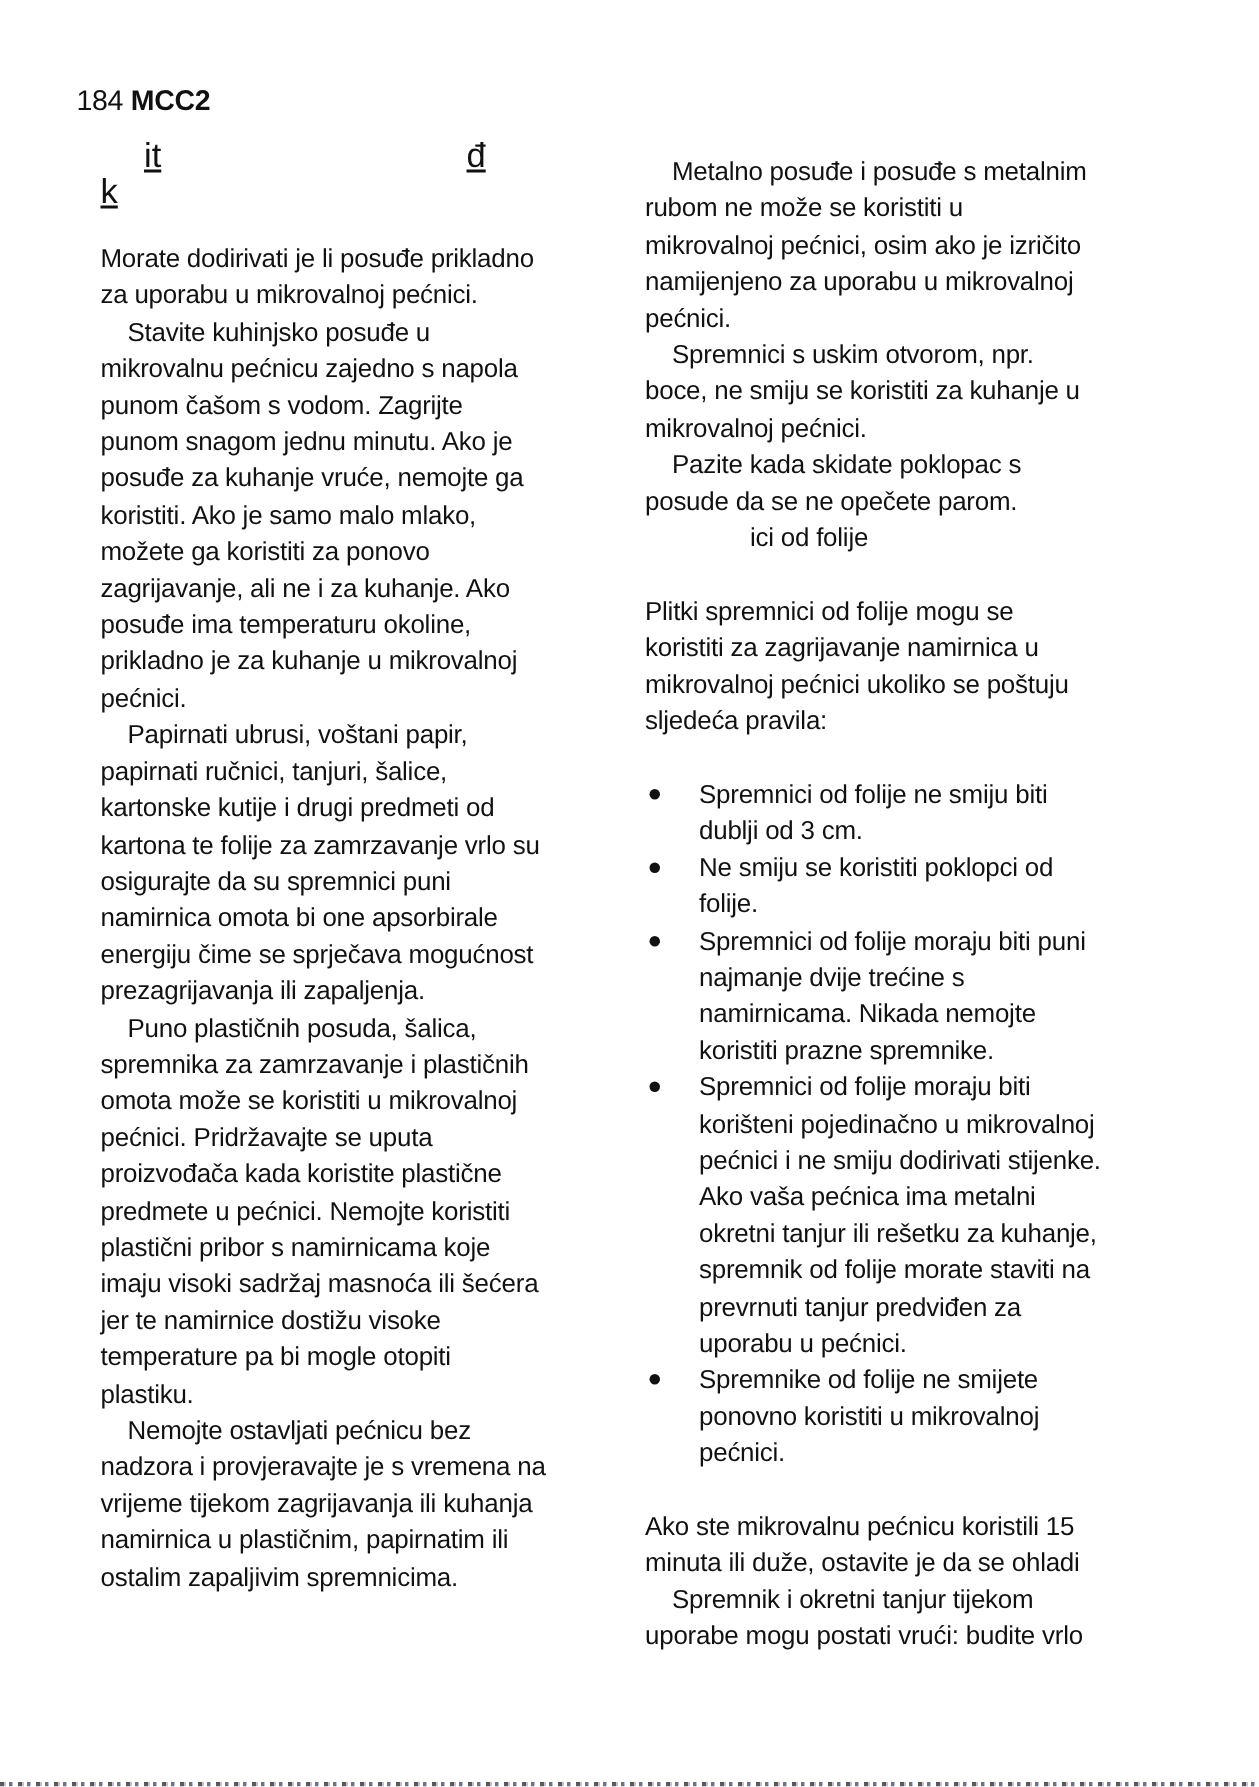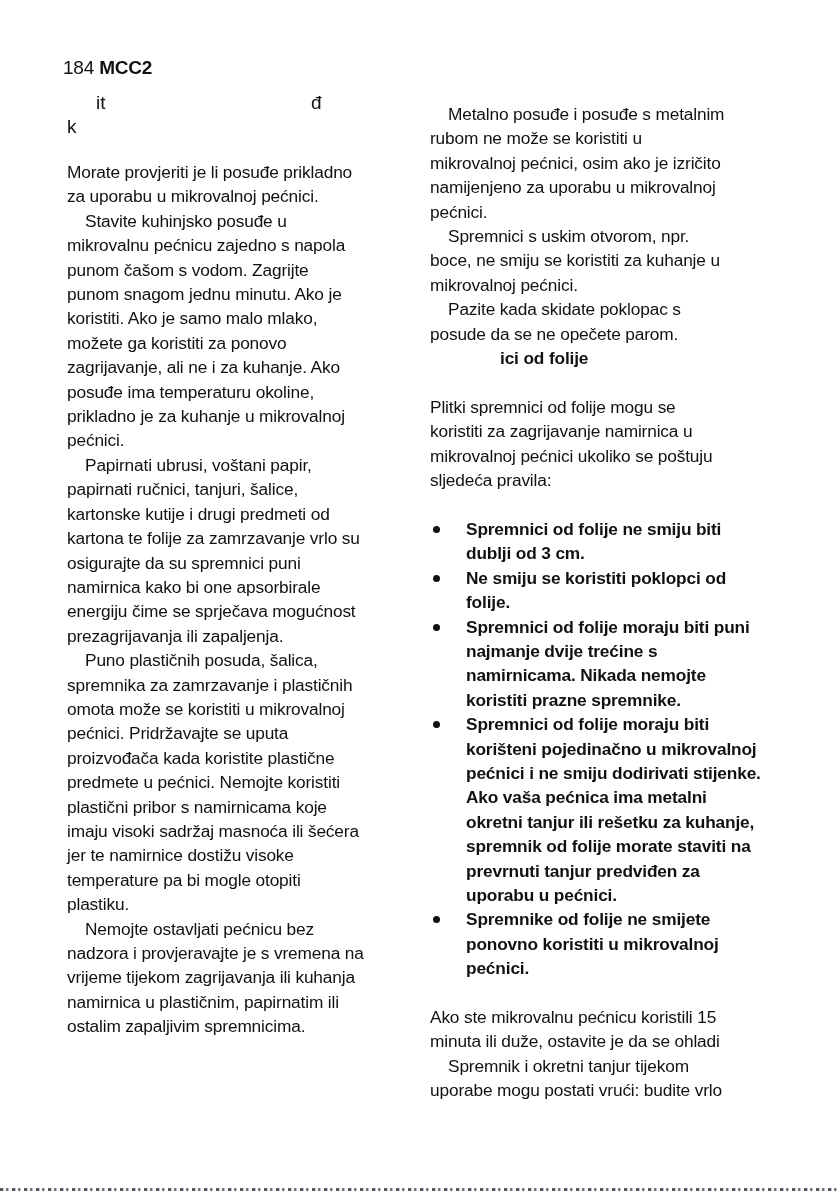--- a/index.html
+++ b/index.html
@@ -10,64 +10,64 @@
   body {
     width: 839px;
     height: 1191px;
     position: relative;
     overflow: hidden;
     font-family: "Liberation Sans", sans-serif;
     color: #111111;
   }
   .page-header {
     position: absolute;
-    left: 63px;
+    left: 51px;
     top: 56px;
     font-size: 19px;
     line-height: 24px;
     letter-spacing: -0.2px;
   }
   .page-header .num { font-weight: normal; }
   .page-header .model { font-weight: bold; }
 
   .frag {
     position: absolute;
-    font-size: 19px;
+    font-size: 23px;
     line-height: 22px;
+    text-decoration: underline;
   }
 
   .col {
     position: absolute;
     top: 102px;
     font-size: 17.3px;
     line-height: 24.4px;
     letter-spacing: -0.15px;
   }
   .col-left { left: 67px; width: 345px; top: 160px; }
   .col-right { left: 430px; width: 350px; }
   .col .line { display: block; white-space: nowrap; }
   .col .line.ind { padding-left: 18px; }
   .col .gap { height: 24.4px; }
 
   .subheading {
-    font-weight: bold;
+    font-weight: normal;
     padding-left: 70px;
     white-space: nowrap;
     display: block;
   }
 
   ul.bullets {
     list-style: none;
     margin: 0;
     padding: 0;
   }
   ul.bullets li {
     position: relative;
     padding-left: 36px;
-    font-weight: bold;
   }
   ul.bullets li .bullet {
     position: absolute;
     left: 3px;
     top: 9px;
     width: 7px;
     height: 7px;
     border-radius: 50%;
     background: #111111;
   }
@@ -88,38 +88,39 @@
 <div class="page-header">
   <span class="num">184</span>
   <span class="model">MCC2</span>
 </div>
 
 <span class="frag" style="left:96px; top:92px;">it</span>
 <span class="frag" style="left:311px; top:92px;">đ</span>
 <span class="frag" style="left:67px; top:116px;">k</span>
 
 <div class="col col-left" id="left-col">
-    <span class="line">Morate provjeriti je li posuđe prikladno</span>
+    <span class="line">Morate dodirivati je li posuđe prikladno</span>
     <span class="line">za uporabu u mikrovalnoj pećnici.</span>
     <span class="line ind">Stavite kuhinjsko posuđe u</span>
     <span class="line">mikrovalnu pećnicu zajedno s napola</span>
     <span class="line">punom čašom s vodom. Zagrijte</span>
     <span class="line">punom snagom jednu minutu. Ako je</span>
+    <span class="line">posuđe za kuhanje vruće, nemojte ga</span>
     <span class="line">koristiti. Ako je samo malo mlako,</span>
     <span class="line">možete ga koristiti za ponovo</span>
     <span class="line">zagrijavanje, ali ne i za kuhanje. Ako</span>
     <span class="line">posuđe ima temperaturu okoline,</span>
     <span class="line">prikladno je za kuhanje u mikrovalnoj</span>
     <span class="line">pećnici.</span>
     <span class="line ind">Papirnati ubrusi, voštani papir,</span>
     <span class="line">papirnati ručnici, tanjuri, šalice,</span>
     <span class="line">kartonske kutije i drugi predmeti od</span>
     <span class="line">kartona te folije za zamrzavanje vrlo su</span>
     <span class="line">osigurajte da su spremnici puni</span>
-    <span class="line">namirnica kako bi one apsorbirale</span>
+    <span class="line">namirnica omota bi one apsorbirale</span>
     <span class="line">energiju čime se sprječava mogućnost</span>
     <span class="line">prezagrijavanja ili zapaljenja.</span>
     <span class="line ind">Puno plastičnih posuda, šalica,</span>
     <span class="line">spremnika za zamrzavanje i plastičnih</span>
     <span class="line">omota može se koristiti u mikrovalnoj</span>
     <span class="line">pećnici. Pridržavajte se uputa</span>
     <span class="line">proizvođača kada koristite plastične</span>
     <span class="line">predmete u pećnici. Nemojte koristiti</span>
     <span class="line">plastični pribor s namirnicama koje</span>
     <span class="line">imaju visoki sadržaj masnoća ili šećera</span>

